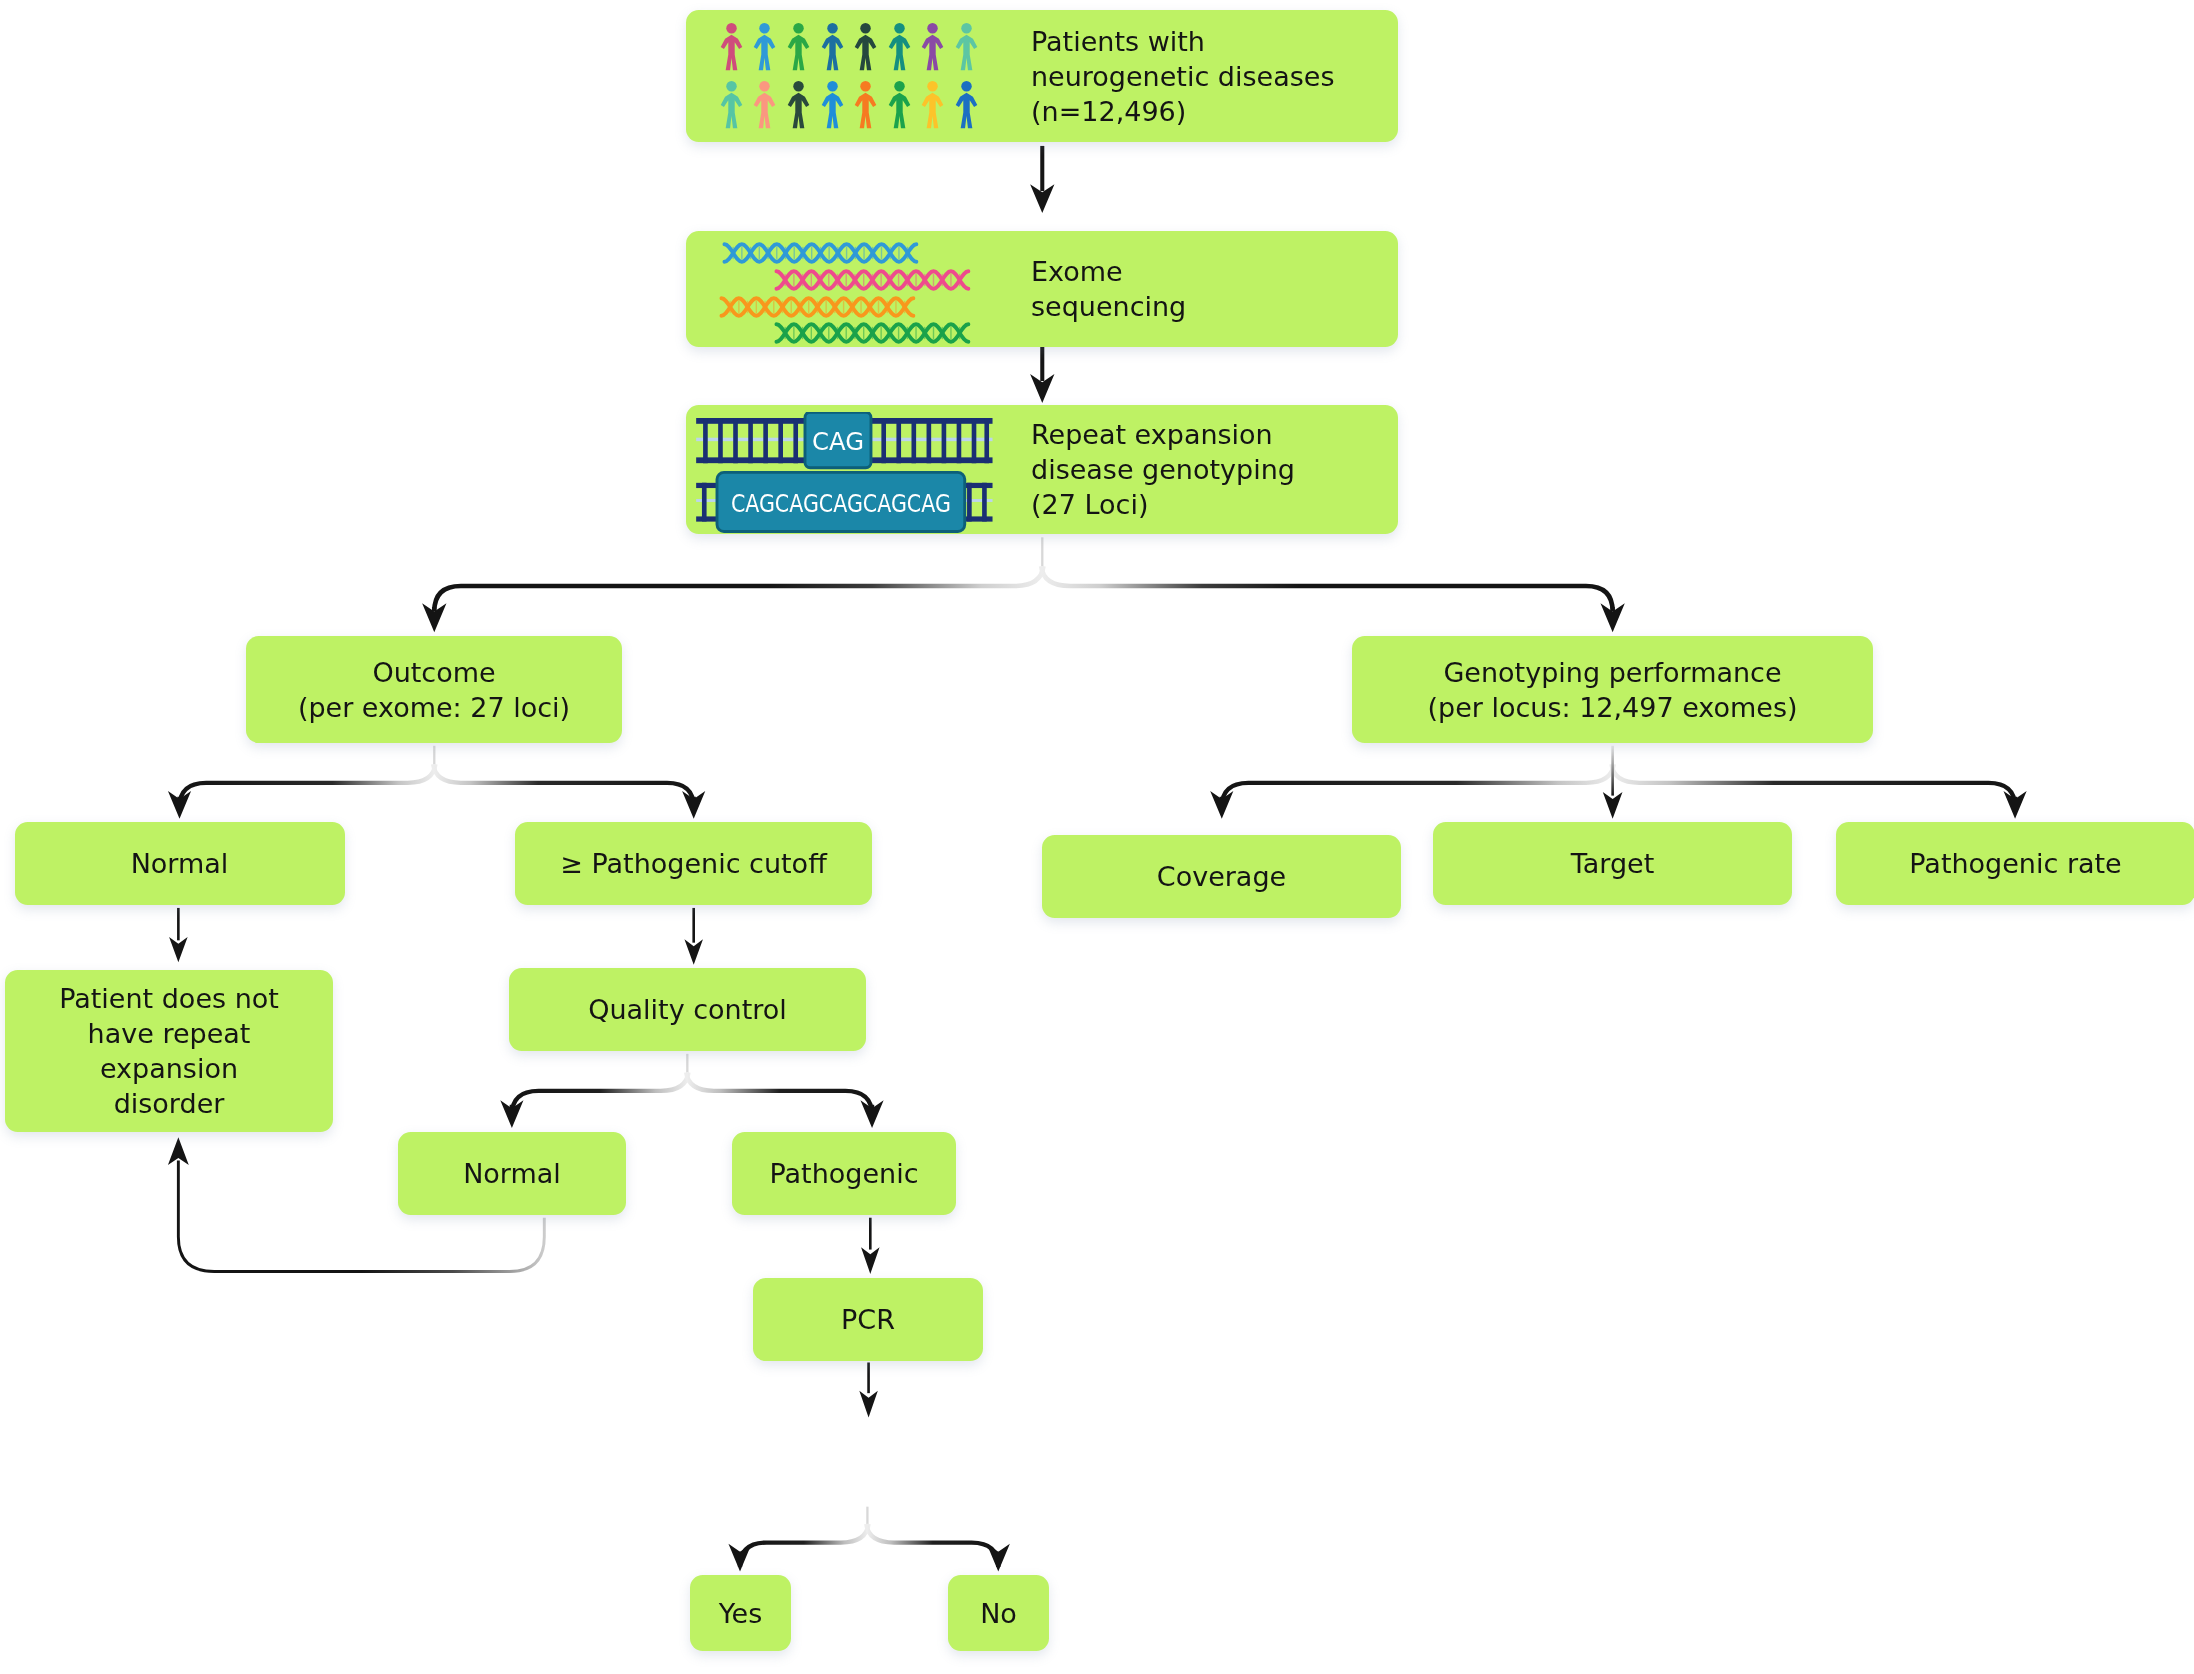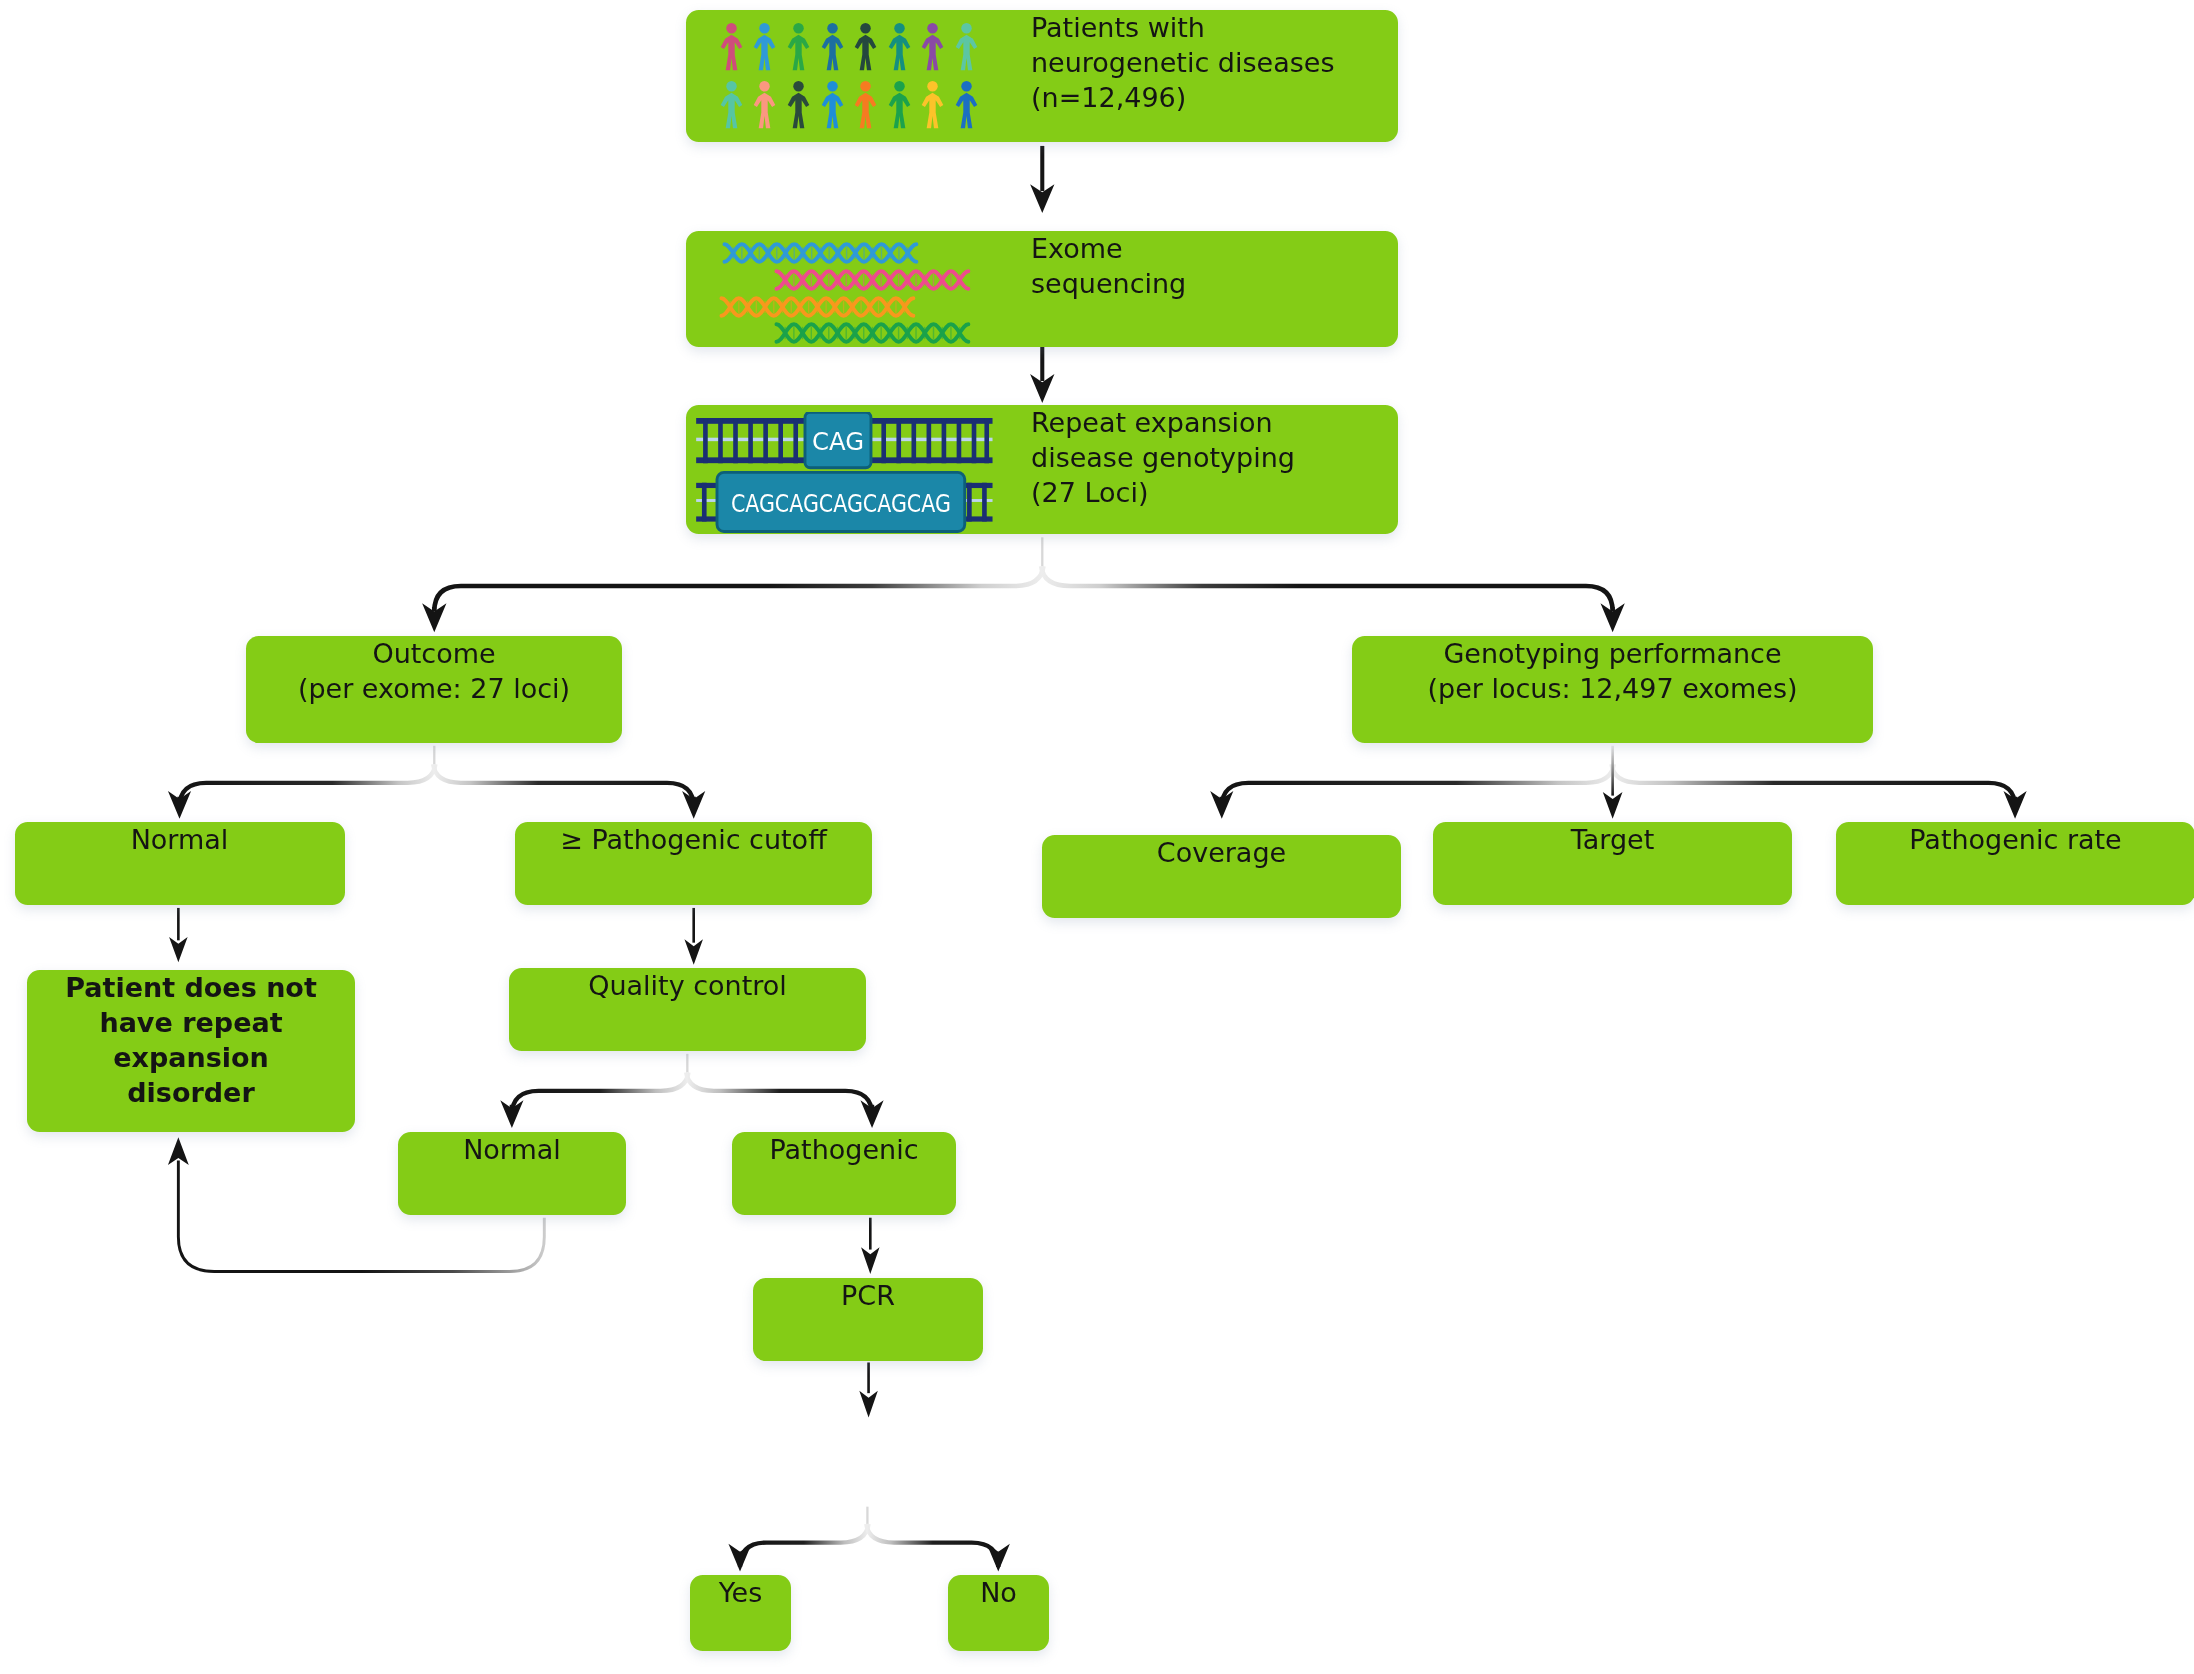--- a/index.html
+++ b/index.html
@@ -1,19 +1,19 @@
 <!DOCTYPE html>
 <html style="font-size:9.3px"><head>
 <meta charset="utf-8">
 <style>
   html,body{margin:0;padding:0;background:#fff;}
   .canvas{position:relative;width:2194px;height:1674px;background:#ffffff;overflow:hidden;
           font-family:"DejaVu Sans","Liberation Sans",sans-serif;}
   svg.wires{position:absolute;left:0;top:0;z-index:1;}
-  .node{position:absolute;background:#84cc16;border-radius:12.7px;display:flex;align-items:flex-start;
+  .node{position:absolute;background:#bef264;border-radius:12.7px;display:flex;align-items:center;
         justify-content:center;text-align:center;font-size:27px;line-height:35px;color:#141414;
         white-space:pre-line;box-shadow:0 4.6px 11.6px rgba(120,140,170,.20);z-index:2;box-sizing:border-box;}
   .node.leftalign{justify-content:flex-start;text-align:left;padding-left:345px;}
   .iconlayer{position:absolute;left:0;top:0;width:100%;height:100%;}
   .person{position:absolute;width:27px;height:49px;}
   .dna{position:absolute;width:203px;height:24px;}
   .ladder{position:absolute;left:8.7px;top:7px;width:301px;height:122px;}
   .cagtext{fill:#ffffff;font-family:"DejaVu Sans","Liberation Sans",sans-serif;}
 </style>
 </head>
@@ -322,21 +322,21 @@
   <div class="node" style="left:1042px;top:822px;width:359px;height:83px;margin-top:13px;">
     <div>Coverage</div>
   </div>
   <div class="node" style="left:1433px;top:822px;width:359px;height:83px;">
     <div>Target</div>
   </div>
   <div class="node" style="left:1836px;top:822px;width:359px;height:83px;">
     <div>Pathogenic rate</div>
   </div>
 
-  <div class="node" style="left:27px;top:970px;width:328px;height:162px;font-weight:bold;">
+  <div class="node" style="left:5px;top:970px;width:328px;height:162px;">
     <div>Patient does not
 have repeat
 expansion
 disorder</div>
   </div>
   <div class="node" style="left:509px;top:968px;width:357px;height:83px;">
     <div>Quality control</div>
   </div>
   <div class="node" style="left:398px;top:1132px;width:228px;height:83px;">
     <div>Normal</div>

